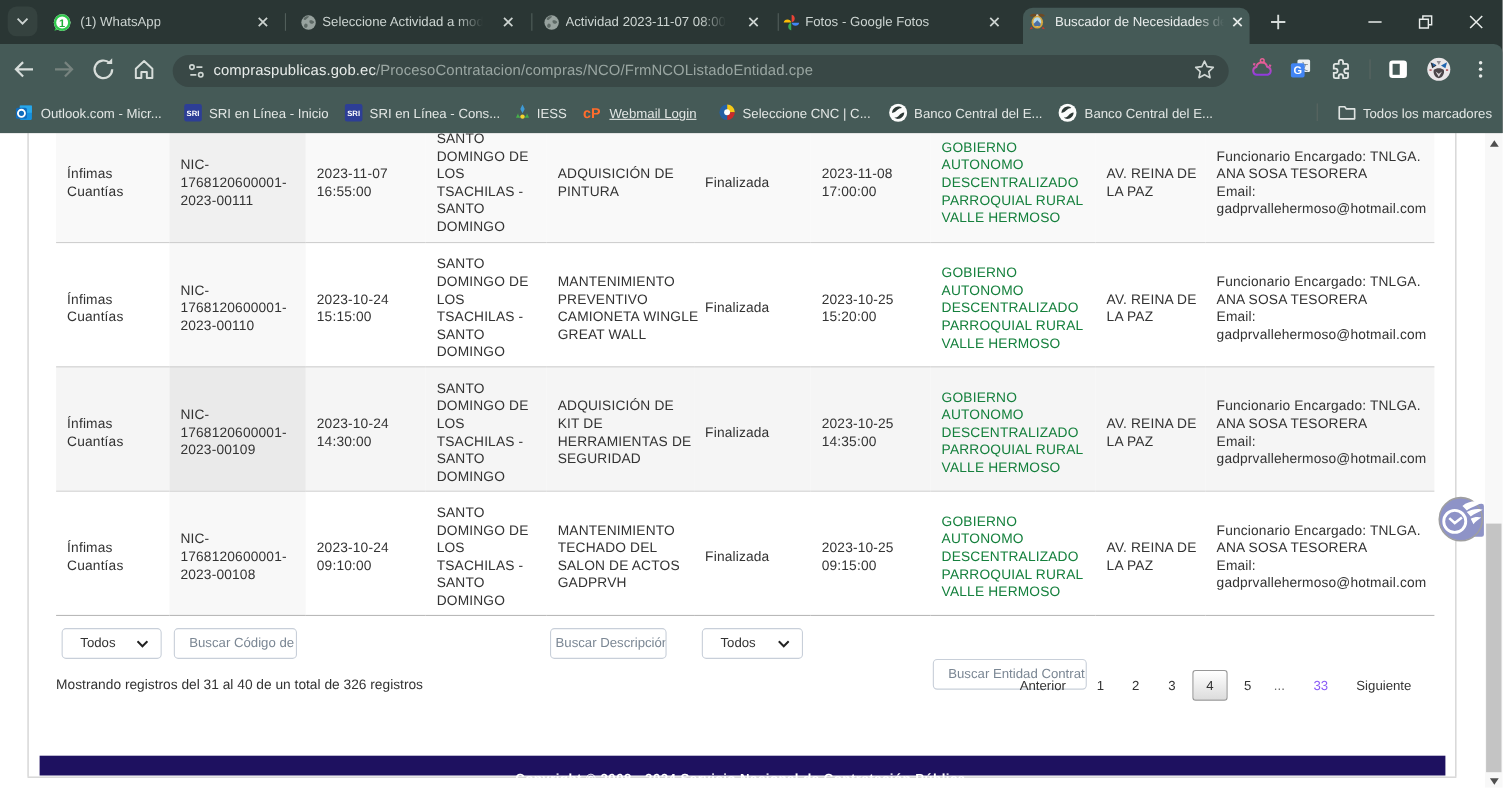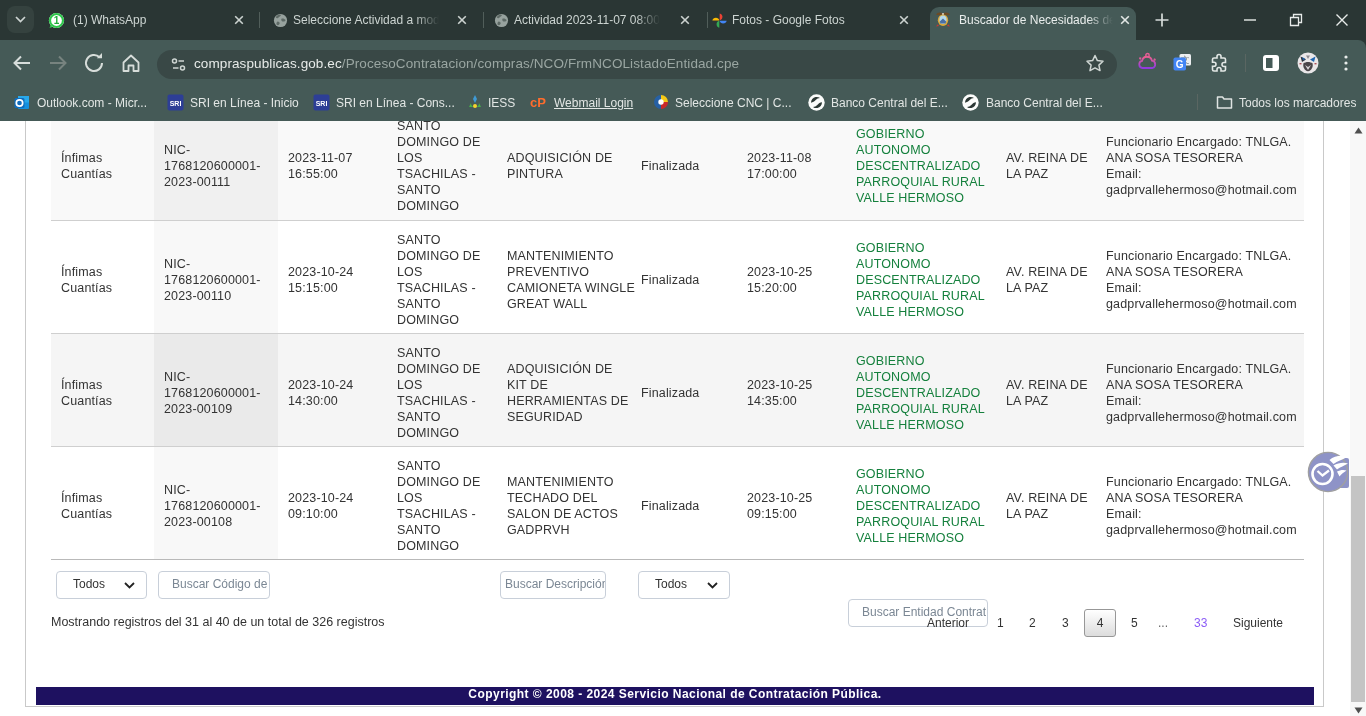--- a/index.html
+++ b/index.html
@@ -122,21 +122,21 @@
   <div class="abs" style="top:616px; left:927px; font-size:12px; color:#333;">Anterior</div>
   <div class="abs" style="top:616px; left:997px; font-size:12px; color:#333;">1</div>
   <div class="abs" style="top:616px; left:1029px; font-size:12px; color:#333;">2</div>
   <div class="abs" style="top:616px; left:1062px; font-size:12px; color:#333;">3</div>
   <div class="abs" style="top:609px; left:1084px; width:32px; height:28px; border:1px solid #979797; border-radius:3px; background:linear-gradient(#ffffff,#dcdcdc); text-align:center; font-size:12px; color:#333; padding-top:6px;">4</div>
   <div class="abs" style="top:616px; left:1131px; font-size:12px; color:#333;">5</div>
   <div class="abs" style="top:616px; left:1158px; font-size:12px; color:#666;">...</div>
   <div class="abs" style="top:616px; left:1194px; font-size:12px; color:#8b5cf6;">33</div>
   <div class="abs" style="top:616px; left:1233px; font-size:12px; color:#333;">Siguiente</div>
 
-  <div class="abs" style="left:36px; top:687px; width:1278px; height:18px; background:#1e1160; color:#fff; font-size:12px; font-weight:bold; letter-spacing:0.45px; text-align:center; padding-top:0;">Copyright © 2008 - 2024 Servicio Nacional de Contratación Pública.</div>
+  <div class="abs" style="left:36px; top:687px; width:1278px; height:18px; background:#1e1160; color:#fff; font-size:12px; font-weight:bold; letter-spacing:0.45px; text-align:center; padding-top:14px;">Copyright © 2008 - 2024 Servicio Nacional de Contratación Pública.</div>
 
   <div class="abs" style="left:1350px; top:121px; width:16px; height:595px; background:#f8f8f8;"></div>
   <svg class="abs" style="left:1354px; top:127px;" width="9" height="7" viewBox="0 0 9 7">
       <path d="M4.5 0.5 L8.5 6.5 H0.5 Z" fill="#4f4f4f"></path>
     </svg>
   <div class="abs" style="left:1351px; top:476px; width:14px; height:226px; background:#c4c4c4;"></div>
   <svg class="abs" style="left:1354px; top:707px;" width="9" height="7" viewBox="0 0 9 7">
       <path d="M4.5 6.5 L8.5 0.5 H0.5 Z" fill="#4f4f4f"></path>
     </svg>
 

